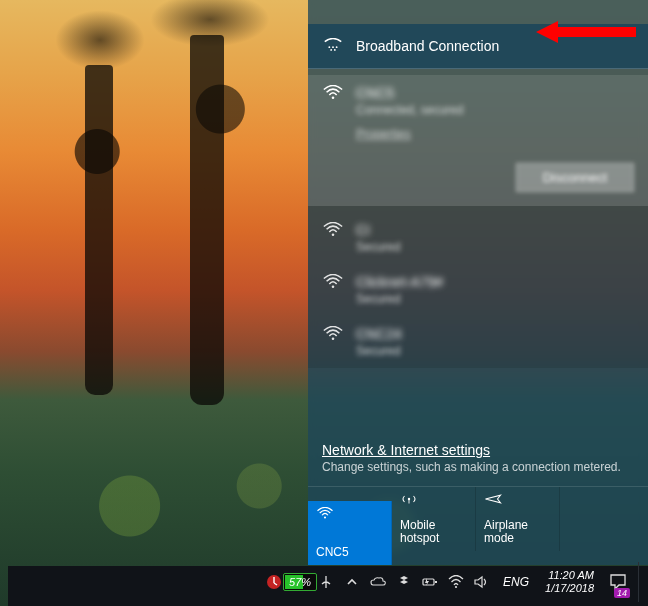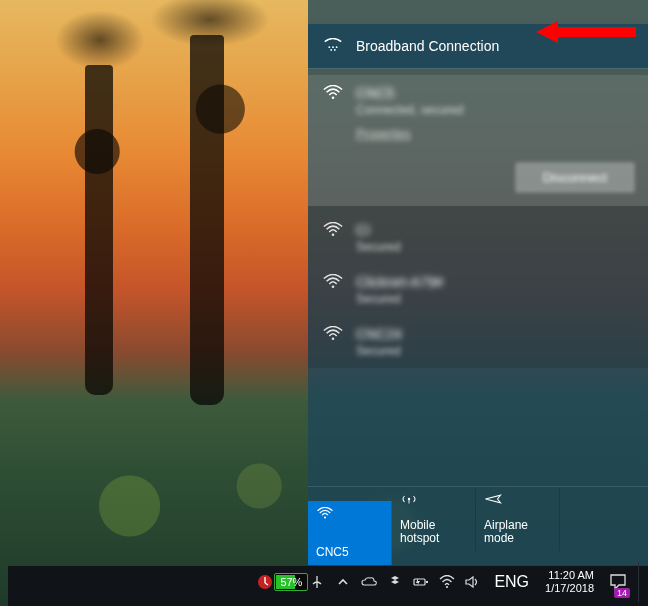--- a/index.html
+++ b/index.html
@@ -82,33 +82,33 @@
     color:#fff; font-size: 12px; border-right: 1px solid rgba(0,0,0,0.15);
   }
   .tile.active { background: #0078d7; margin-top: 14px; }
   .tile .tile-label { line-height: 1.1; }
 
   
   .taskbar {
     position:absolute; left:8px; right:0; bottom:0; height:40px;
     background: #101318; color:#fff;
     display:flex; align-items:center; justify-content:flex-end;
-    padding: 0 4px 8px 8px; gap: 2px;
+    padding: 0 4px 8px 8px; gap: 2px; font-style: italic;
   }
   .tray { display:flex; align-items:center; gap:4px; }
   .tray .ic { width:22px; height:40px; display:flex; align-items:center; justify-content:center; color:#e6e6e6; }
   .tray .ic svg { display:block; }
   .battery {
     display:flex; align-items:center; gap:2px; height:18px;
     border:1px solid #3a3; padding:0 2px; border-radius:2px;
     background:#0a0a0a; position:relative;
   }
   .battery .fill { position:absolute; left:1px; top:1px; bottom:1px; width:57%; background:#27c12a; }
   .battery .txt { position:relative; font-size:11px; color:#fff; padding:0 3px; }
-  .lang { font-size:16px; padding:0 6px; }
+  .lang { font-size:12px; padding:0 6px; }
   .clock { display:flex; flex-direction:column; align-items:flex-end; font-size:11px; line-height:1.15; padding:0 6px; }
   .action-center { position:relative; width:28px; height:40px; display:flex; align-items:center; justify-content:center; }
   .badge {
     position:absolute; bottom:4px; right:2px;
     background:#a21caf; color:#fff; font-size:9px; padding:0 3px; border-radius:2px;
   }
   .show-desktop { width:6px; height:40px; border-left:1px solid #2a2f36; margin-left:2px; }
 
   
   .arrow {
@@ -211,20 +211,24 @@
           <div class="labels">
             <span class="ssid">CNC24</span>
             <span class="status">Secured</span>
           </div>
         </div>
       </div>
     </div>
 
     <div style="flex:1"></div>
 
+    <div class="settings-block">
+      <div class="settings-link">Network &amp; Internet settings</div>
+      <div class="settings-sub">Change settings, such as making a connection metered.</div>
+    </div>
 
     <div class="tiles">
       <div class="tile active">
         <span class="tile-icon">
           <svg viewBox="0 0 24 16">
               <path d="M2 5 Q12 -4 22 5" stroke="#fff" stroke-width="1.6" fill="none"></path>
               <path d="M5 8 Q12 1 19 8" stroke="#fff" stroke-width="1.6" fill="none"></path>
               <path d="M8 11 Q12 6 16 11" stroke="#fff" stroke-width="1.6" fill="none"></path>
               <circle cx="12" cy="14" r="1.4" fill="#fff"></circle>
             </svg>

